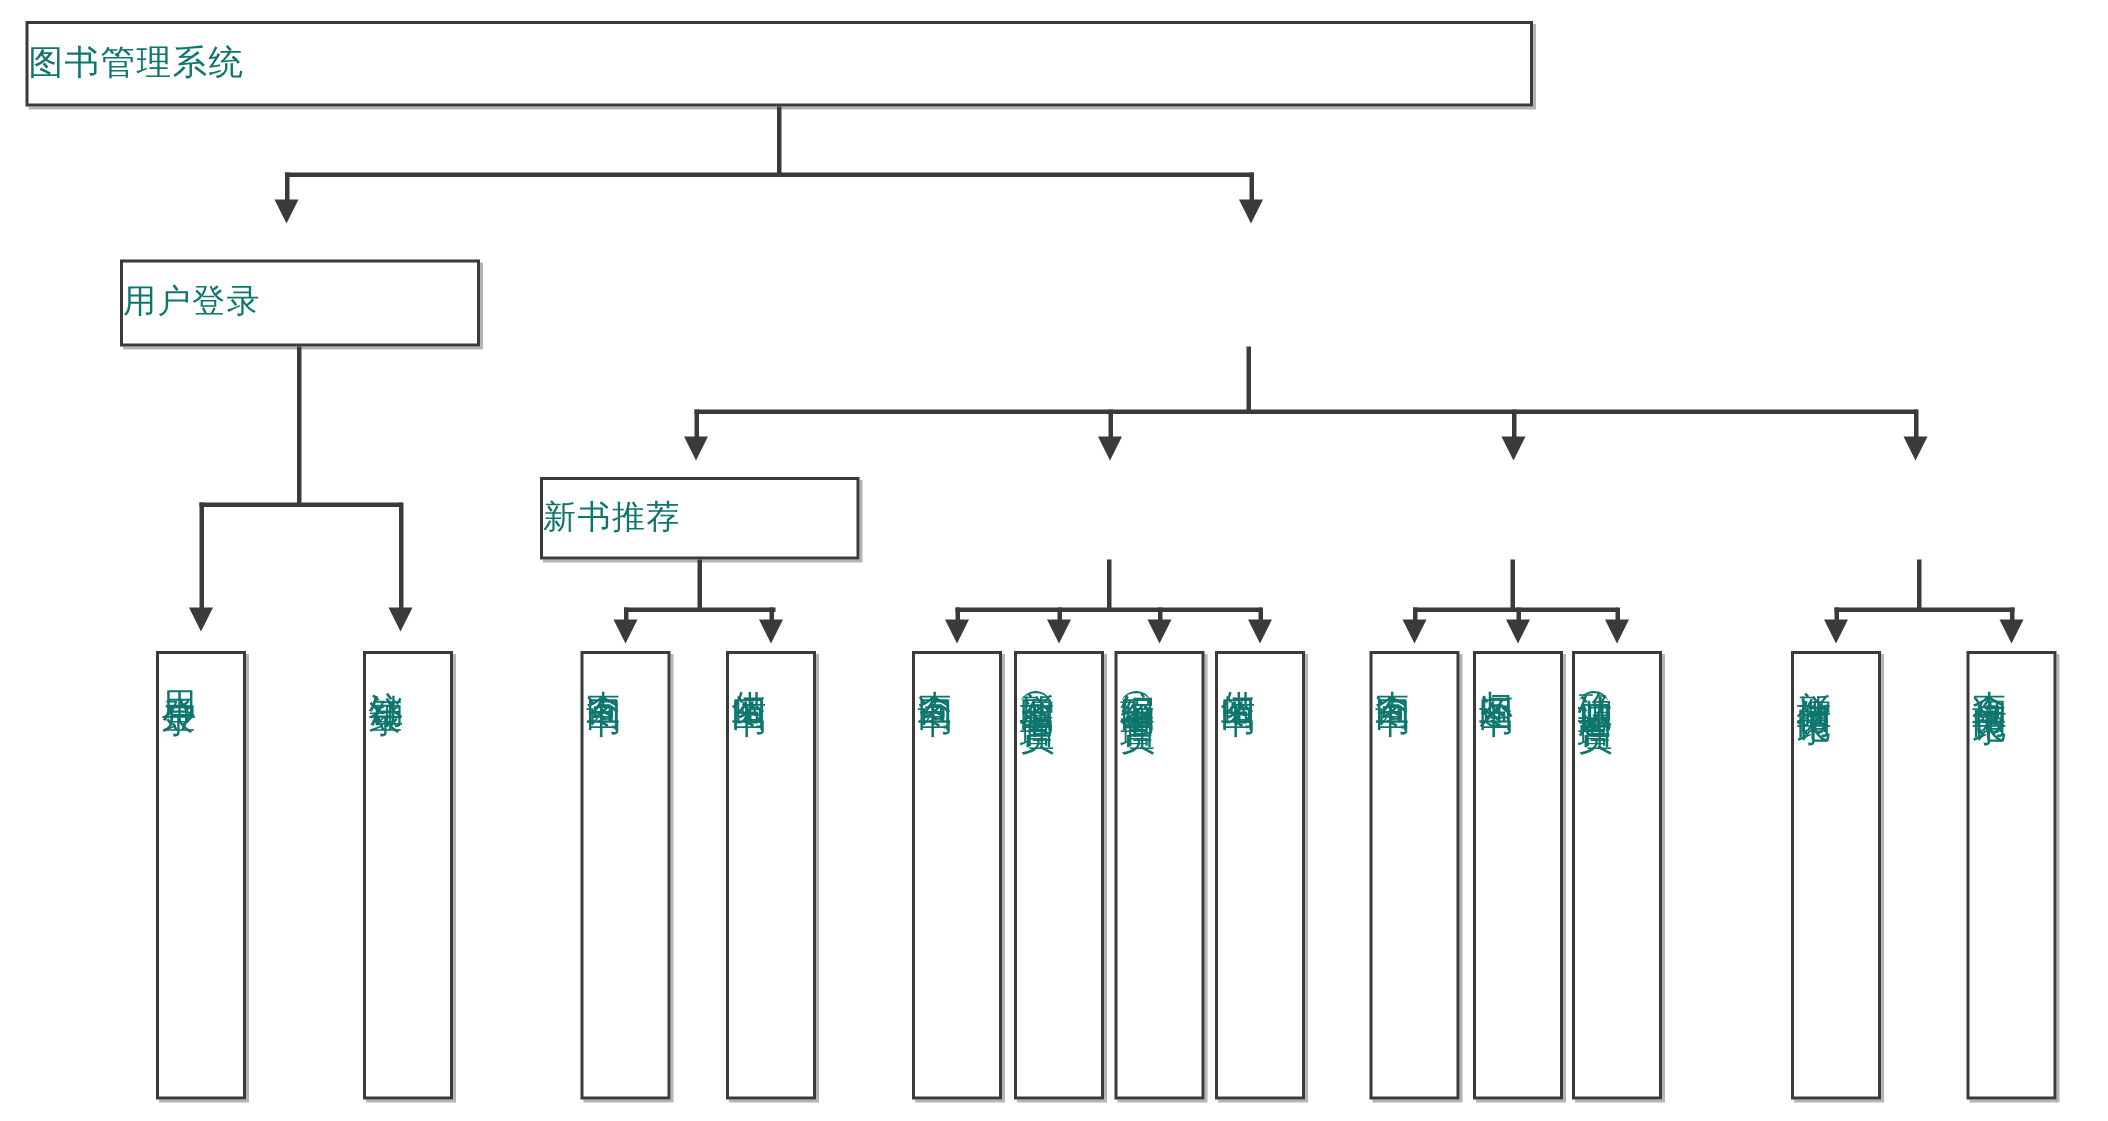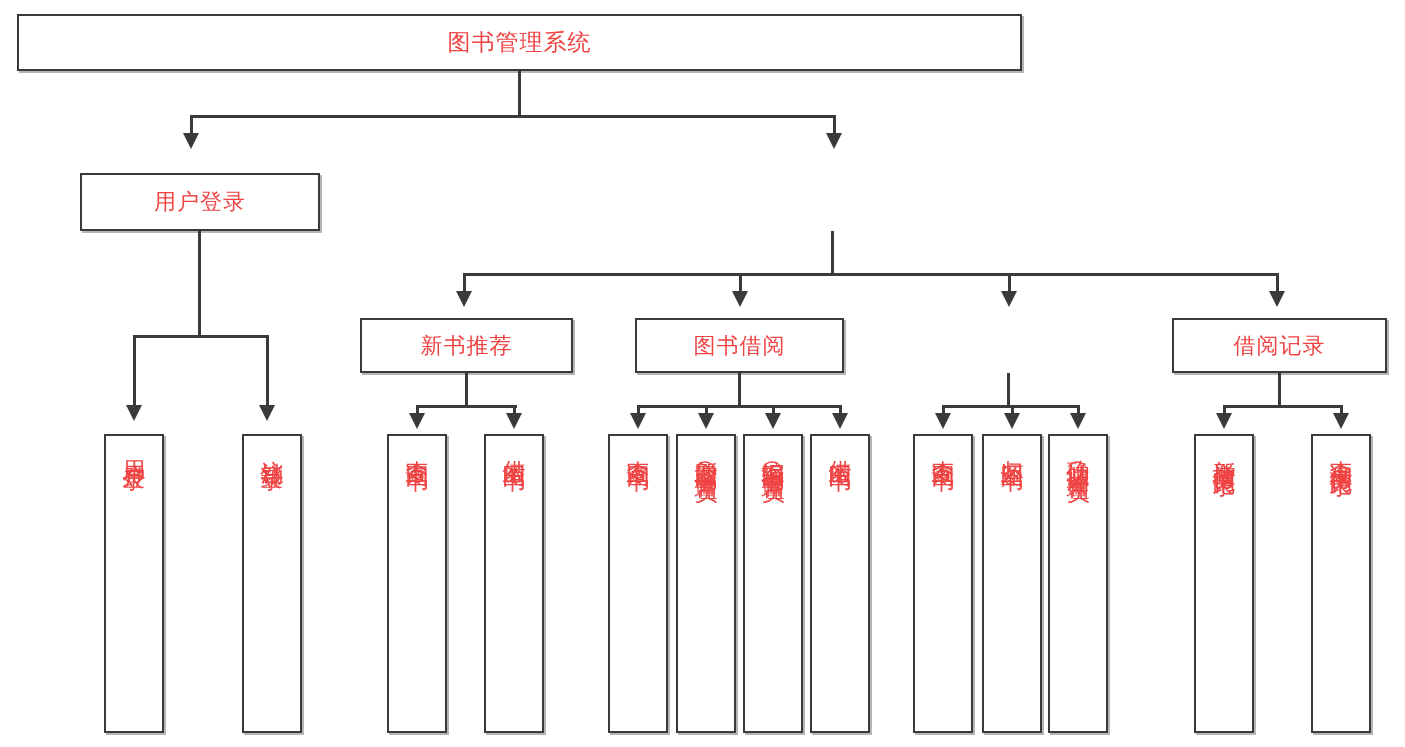--- a/index.html
+++ b/index.html
@@ -20,22 +20,22 @@
   }
   
   .node {
     position: absolute;
     box-sizing: border-box;
     background: #ffffff;
     border: 2px solid #3a3a3a;
     box-shadow: 2px 2px 0 0 rgba(120,120,120,0.55);
     display: flex;
     align-items: center;
-    justify-content: center;
-    color: #ef4444;
+    justify-content: flex-start;
+    color: #0f766e;
   }
   .node .label {
     display: block;
     text-align: center;
     line-height: 1.0;
     white-space: nowrap;
   }
   
   .node.h .label {
     font-size: 22px;
@@ -120,26 +120,20 @@
   <div class="ln vert" style="left:739px; top:273px; width:3px; height:20px;"></div>
   <div class="arrow" style="left:732px; top:291px;"></div>
   <div class="ln vert" style="left:1008px; top:273px; width:3px; height:20px;"></div>
   <div class="arrow" style="left:1001px; top:291px;"></div>
   <div class="ln vert" style="left:1276px; top:273px; width:3px; height:20px;"></div>
   <div class="arrow" style="left:1269px; top:291px;"></div>
 
   <div class="node h" style="left:360px; top:318px; width:213px; height:55px;">
     <span class="label">新书推荐</span>
   </div>
-  <div class="node h" style="left:635px; top:318px; width:209px; height:55px;">
-    <span class="label">图书借阅</span>
-  </div>
-  <div class="node h" style="left:1172px; top:318px; width:215px; height:55px;">
-    <span class="label">借阅记录</span>
-  </div>
 
   <div class="ln vert" style="left:465px; top:373px; width:3px; height:34px;"></div>
   <div class="ln horz" style="left:416px; top:405px; width:101px; height:3px;"></div>
   <div class="ln vert" style="left:416px; top:405px; width:3px; height:12px;"></div>
   <div class="arrow" style="left:409px; top:413px;"></div>
   <div class="ln vert" style="left:513px; top:405px; width:3px; height:12px;"></div>
   <div class="arrow" style="left:506px; top:413px;"></div>
 
   <div class="ln vert" style="left:738px; top:373px; width:3px; height:34px;"></div>
   <div class="ln horz" style="left:637px; top:405px; width:204px; height:3px;"></div>

